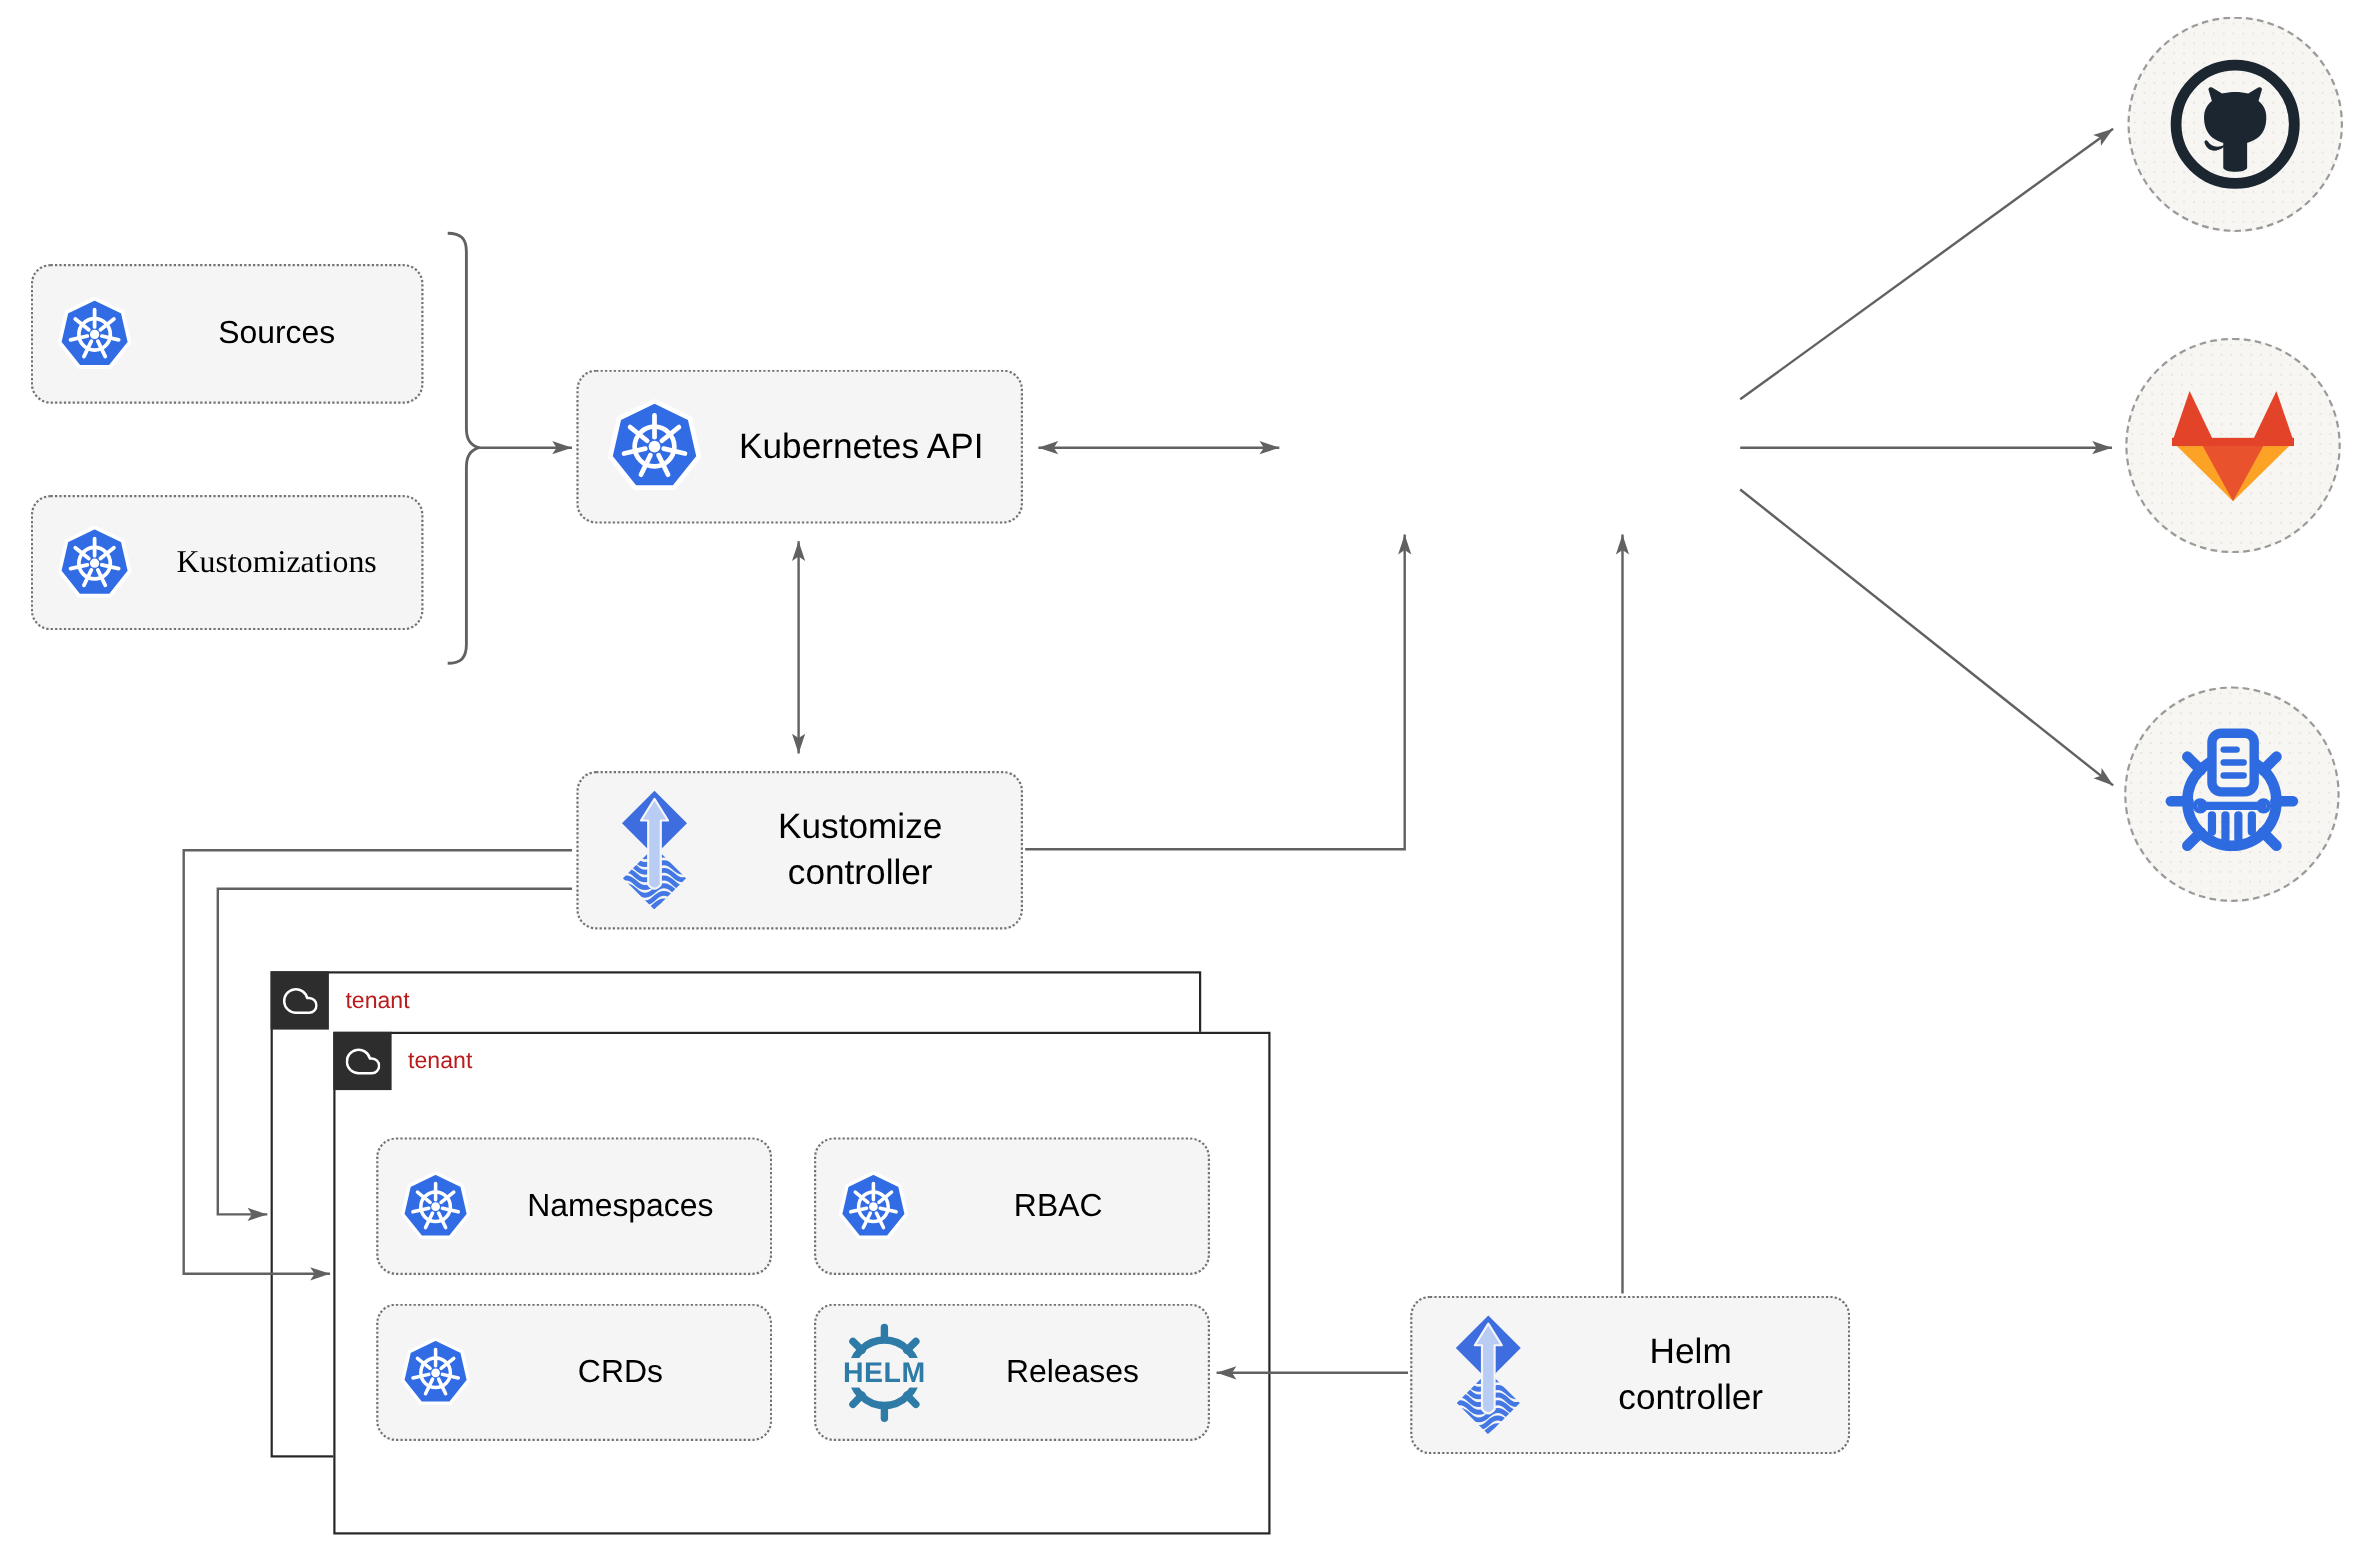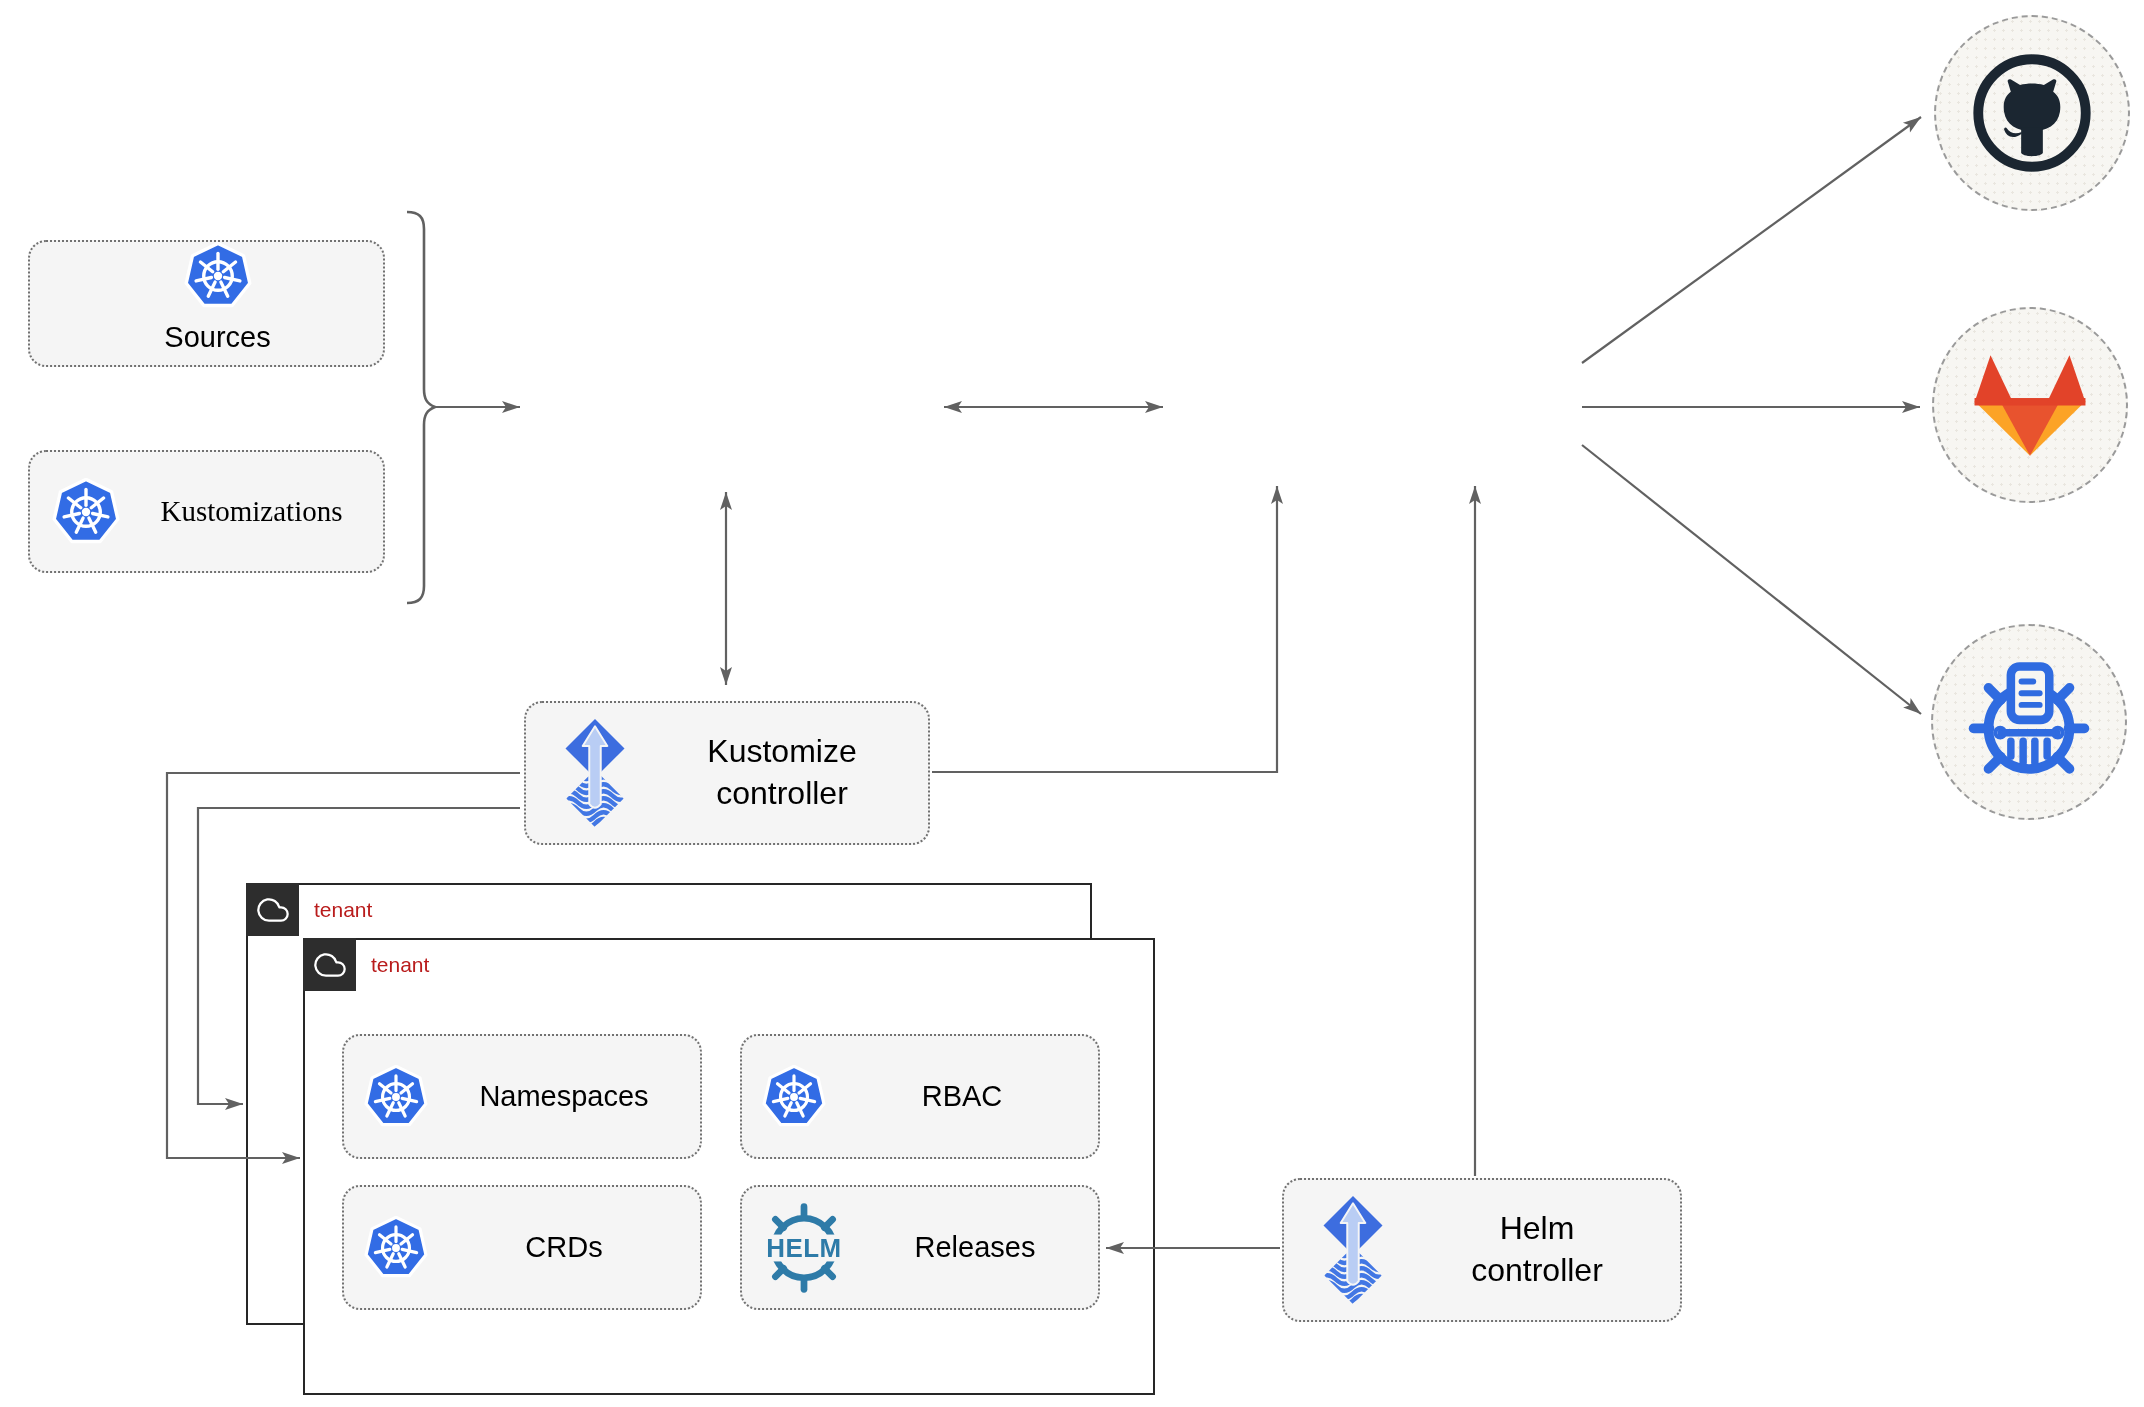--- a/index.html
+++ b/index.html
@@ -122,34 +122,40 @@
           <circle cx="87" cy="70" r="4.5" fill="none" stroke-width="4"></circle>
           <line x1="43" y1="78" x2="43" y2="92" stroke-width="7"></line>
           <line x1="54.5" y1="78" x2="54.5" y2="98" stroke-width="7"></line>
           <line x1="65.5" y1="78" x2="65.5" y2="98" stroke-width="7"></line>
           <line x1="77" y1="78" x2="77" y2="92" stroke-width="7"></line>
         </g>
       </symbol>
     </defs>
   </svg>
 
-  <div class="node" id="n-sources" style="left:28px;top:240px;width:357px;height:127px;padding-left:22px;flex-direction:column;">
+  <div class="node" id="n-sources" style="left:28px;top:240px;width:357px;height:127px;padding-left:22px;">
     <svg class="icon" width="68" height="68" viewBox="0 0 100 100">
         <use href="#ic-k8s"></use>
       </svg>
     <div class="lbl med">Sources</div>
   </div>
 
   <div class="node" id="n-kustomizations" style="left:28px;top:450px;width:357px;height:123px;padding-left:22px;font-family:Liberation Serif, serif;">
     <svg class="icon" width="68" height="68" viewBox="0 0 100 100">
         <use href="#ic-k8s"></use>
       </svg>
     <div class="lbl med">Kustomizations</div>
   </div>
 
+  <div class="node" id="n-k8s-api" style="left:524px;top:336px;width:406px;height:140px;padding-left:26px;">
+    <svg class="icon" width="86" height="86" viewBox="0 0 100 100">
+        <use href="#ic-k8s"></use>
+      </svg>
+    <div class="lbl big">Kubernetes API</div>
+  </div>
 
 
   <div class="node" id="n-kustomize-ctrl" style="left:524px;top:701px;width:406px;height:144px;padding-left:28px;">
     <svg class="icon" width="82" height="112" viewBox="0 0 100 136">
         <use href="#ic-flux"></use>
       </svg>
     <div class="lbl big">
       <span class="wrap">Kustomize controller</span>
     </div>
   </div>

